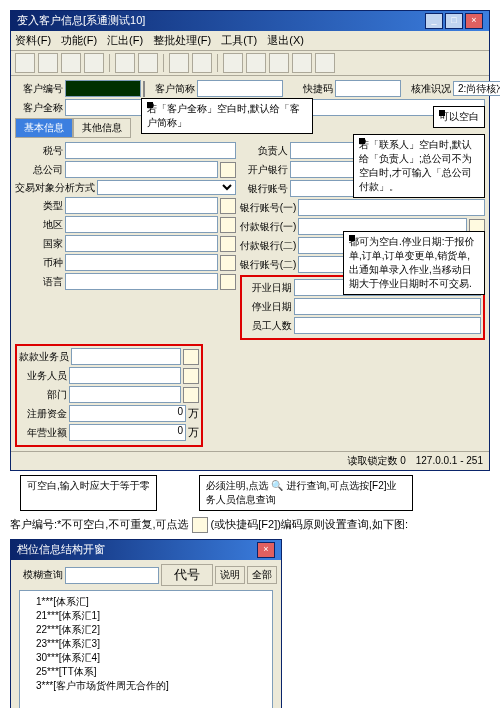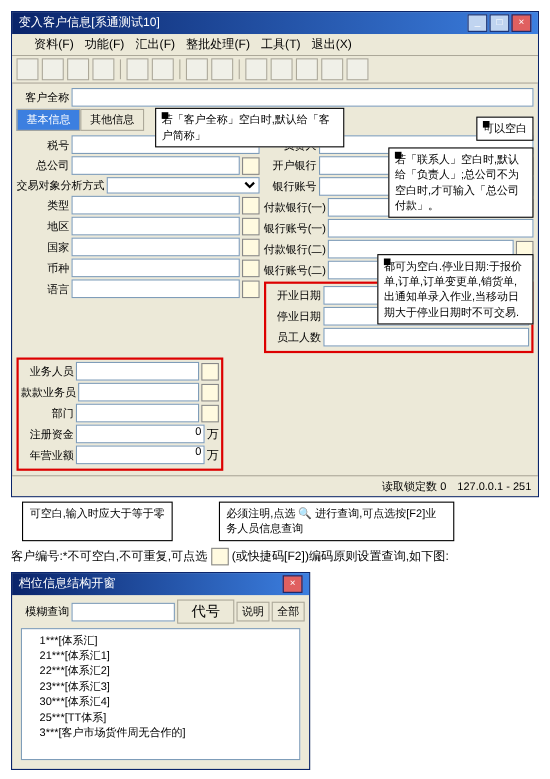--- a/index.html
+++ b/index.html
@@ -2,21 +2,21 @@
 <html><head>
 <meta charset="utf-8">
 <style>
 body{margin:0;font-family:"SimSun","Microsoft YaHei",sans-serif;font-size:11px;background:#fff;color:#000;width:500px}
 .doc{padding:10px}
 .win{border:1px solid #0a246a;background:#ece9d8;margin-bottom:8px}
 .titlebar{background:linear-gradient(to right,#0a246a,#3c7fe0);color:#fff;padding:2px 6px;display:flex;justify-content:space-between;}
 .winbtns{display:flex;gap:2px}
 .winbtn{width:16px;height:14px;background:#c0d4f0;border:1px solid #0a246a;font-size:9px;text-align:center;line-height:12px}
 .closebtn{background:#e06060}
-.menubar{background:#ece9d8;padding:2px 20px;display:flex;gap:10px;border-bottom:1px solid #aca899}
+.menubar{background:#ece9d8;padding:2px 4px;display:flex;gap:10px;border-bottom:1px solid #aca899}
 .menubar span{cursor:default}
 .toolbar{background:#ece9d8;padding:2px 4px;display:flex;gap:3px;align-items:center;border-bottom:1px solid #aca899}
 .tbtn{width:18px;height:18px;border:1px solid #aca899;background:#f0f0e8;display:inline-block}
 .tsep{width:1px;height:18px;background:#aca899;margin:0 2px}
 .formarea{padding:4px;position:relative}
 .row{display:flex;align-items:center;margin-bottom:2px;gap:2px}
 .lbl{text-align:right;min-width:48px;font-size:10px}
 .inp{border:1px solid #7f9db9;background:#fff;height:15px;flex:1;font-size:10px;padding:0 2px}
 .inp.dark{background:#003000;color:#0f0}
 .sel{border:1px solid #7f9db9;background:#fff;height:15px;font-size:10px}
@@ -72,20 +72,31 @@
     <span class="tbtn"></span>
     <span class="tbtn"></span>
     <span class="tbtn"></span>
     <span class="tbtn"></span>
     <span class="tbtn"></span>
   </div>
 
   <div class="formarea">
 
     <div class="row">
+      <span class="lbl">客户编号</span>
+      <span class="inp dark" style="width:70px;flex:none"></span>
+      <span class="icn"></span>
+      <span class="lbl">客户简称</span>
+      <span class="inp" style="width:80px;flex:none"></span>
+      <span class="lbl">快捷码</span>
+      <span class="inp" style="width:60px;flex:none"></span>
+      <span class="lbl">核准识况</span>
+      <select class="sel" style="width:70px"><option>2:尚待核准</option></select>
+    </div>
+    <div class="row">
       <span class="lbl">客户全称</span>
       <span class="inp"></span>
     </div>
 
     <div class="tabs">
       <span class="tab active">基本信息</span>
       <span class="tab">其他信息</span>
     </div>
 
     <div class="cols">
@@ -137,27 +148,27 @@
         <div class="row">
               <span class="lbl">开户银行</span>
               <span class="inp"></span>
               <span class="icn"></span>
             </div>
         <div class="row">
               <span class="lbl">银行账号</span>
               <span class="inp"></span>
             </div>
         <div class="row">
+              <span class="lbl">银行账号(一)</span>
+              <span class="inp"></span>
+            </div>
+        <div class="row">
               <span class="lbl">付款银行(一)</span>
               <span class="inp"></span>
               <span class="icn"></span>
-            </div>
-        <div class="row">
-              <span class="lbl">银行账号(一)</span>
-              <span class="inp"></span>
             </div>
         <div class="row">
               <span class="lbl">付款银行(二)</span>
               <span class="inp"></span>
               <span class="icn"></span>
             </div>
         <div class="row">
               <span class="lbl">银行账号(二)</span>
               <span class="inp"></span>
             </div>
@@ -173,26 +184,26 @@
           <div class="row">
                 <span class="lbl">员工人数</span>
                 <span class="inp"></span>
               </div>
         </div>
       </div>
     </div>
 
     <div class="redbox" style="margin-top:4px;width:180px">
       <div class="row">
-            <span class="lbl">业务人员</span>
+            <span class="lbl">款款业务员</span>
             <span class="inp"></span>
             <span class="icn"></span>
           </div>
       <div class="row">
-            <span class="lbl">款款业务员</span>
+            <span class="lbl">业务人员</span>
             <span class="inp"></span>
             <span class="icn"></span>
           </div>
       <div class="row">
             <span class="lbl">部门</span>
             <span class="inp"></span>
             <span class="icn"></span>
           </div>
       <div class="row">
             <span class="lbl">注册资金</span>

